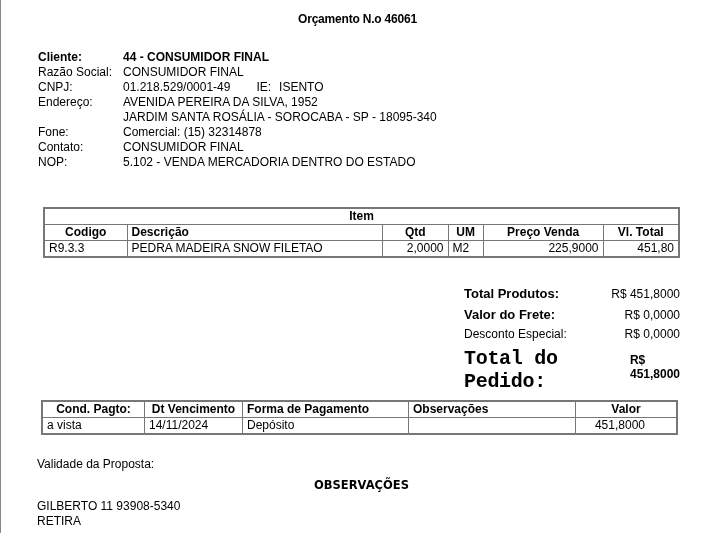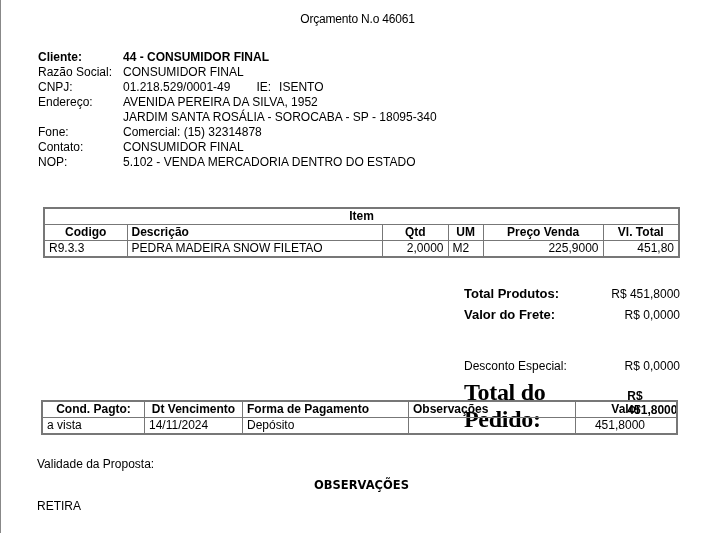--- a/index.html
+++ b/index.html
@@ -3,21 +3,21 @@
 <meta charset="utf-8">
 <style>
   html, body { margin: 0; padding: 0; background: #ffffff; }
   body {
     width: 715px; height: 533px; position: relative; overflow: hidden;
     font-family: "Liberation Sans", sans-serif; font-size: 12px; color: #000;
   }
   .left-edge { position: absolute; left: 0; top: 0; width: 1px; height: 533px; background: #888; }
   .title {
     position: absolute; top: 12px; left: 0; width: 715px; text-align: center;
-    font-weight: normal; font-size: 12px; letter-spacing: -0.2px;
+    font-weight: bold; font-size: 12px; letter-spacing: -0.2px;
   }
   .client { position: absolute; left: 38px; top: 50px; line-height: 15px; }
   .client .row { display: flex; height: 15px; }
   .client .lbl { width: 85px; }
   .client .val { white-space: nowrap; }
   .client .row.bold { font-weight: bold; }
   .ie { margin-left: 26px; }
   .ie-val { margin-left: 8px; }
 
   table { border-collapse: collapse; font-size: 12px; }
@@ -28,22 +28,22 @@
   .items { position: absolute; left: 43px; top: 207px; width: 637px; }
   .items th.center, .items td.center { text-align: center; }
   .right { text-align: right; }
   .left { text-align: left; }
 
   .totals { position: absolute; left: 464px; top: 286px; width: 216px; }
   .totals .trow { display: flex; justify-content: space-between; align-items: baseline; gap: 38px; }
   .totals .big { font-weight: bold; font-size: 13px; }
   .totals .t1 { height: 21px; }
   .totals .t2 { height: 20px; }
-  .totals .t3 { height: 20px; margin-top: 32px; }
-  .totals .grand { font-size: 24px; font-weight: bold; font-family: Liberation Serif, serif; letter-spacing: -0.3px; }
+  .totals .t3 { height: 20px; }
+  .totals .grand { font-size: 20px; font-weight: bold; font-family: Liberation Mono, monospace; letter-spacing: -0.3px; }
   .totals .grand-val { font-size: 12px; font-weight: bold; }
 
   .pay { position: absolute; left: 41px; top: 400px; width: 637px; }
 
   .validade { position: absolute; left: 37px; top: 457px; }
   .obs-title { position: absolute; left: 0; width: 723px; top: 478px; text-align: center; font-weight: bold; font-family: "DejaVu Sans", sans-serif; font-size: 11.5px; }
   .obs-text { position: absolute; left: 37px; top: 499px; line-height: 15px; }
 </style>
 </head>
 <body>
@@ -147,14 +147,15 @@
     <td class="left">Depósito</td>
     <td class="left"></td>
     <td class="right" style="padding-right:31px">451,8000</td>
   </tr>
 </tbody>
   </table>
 
 <div class="validade">Validade da Proposta:</div>
 <div class="obs-title">OBSERVAÇÕES</div>
 <div class="obs-text">
+  <div>GILBERTO 11 93908-5340</div>
   <div>RETIRA</div>
 </div>
 
 </body></html>

